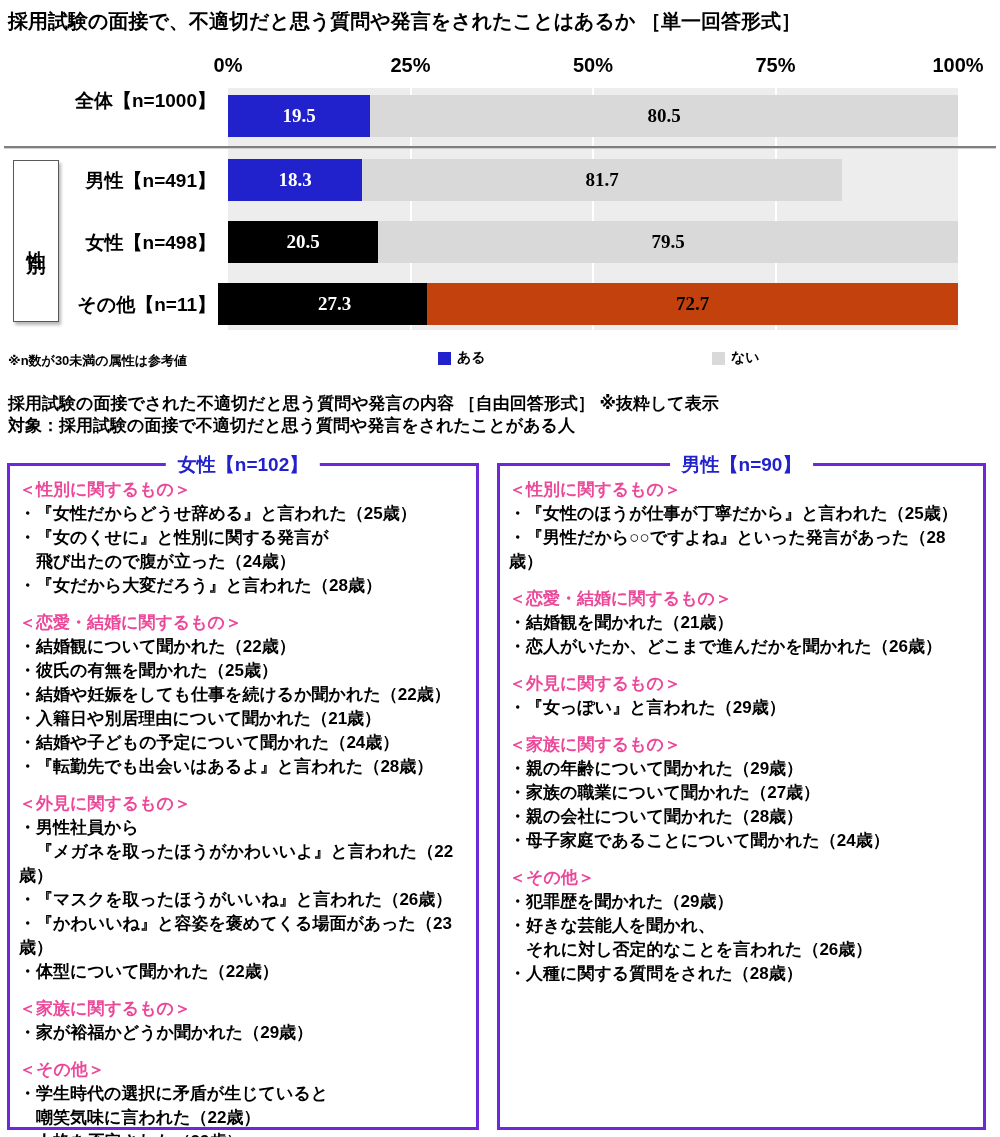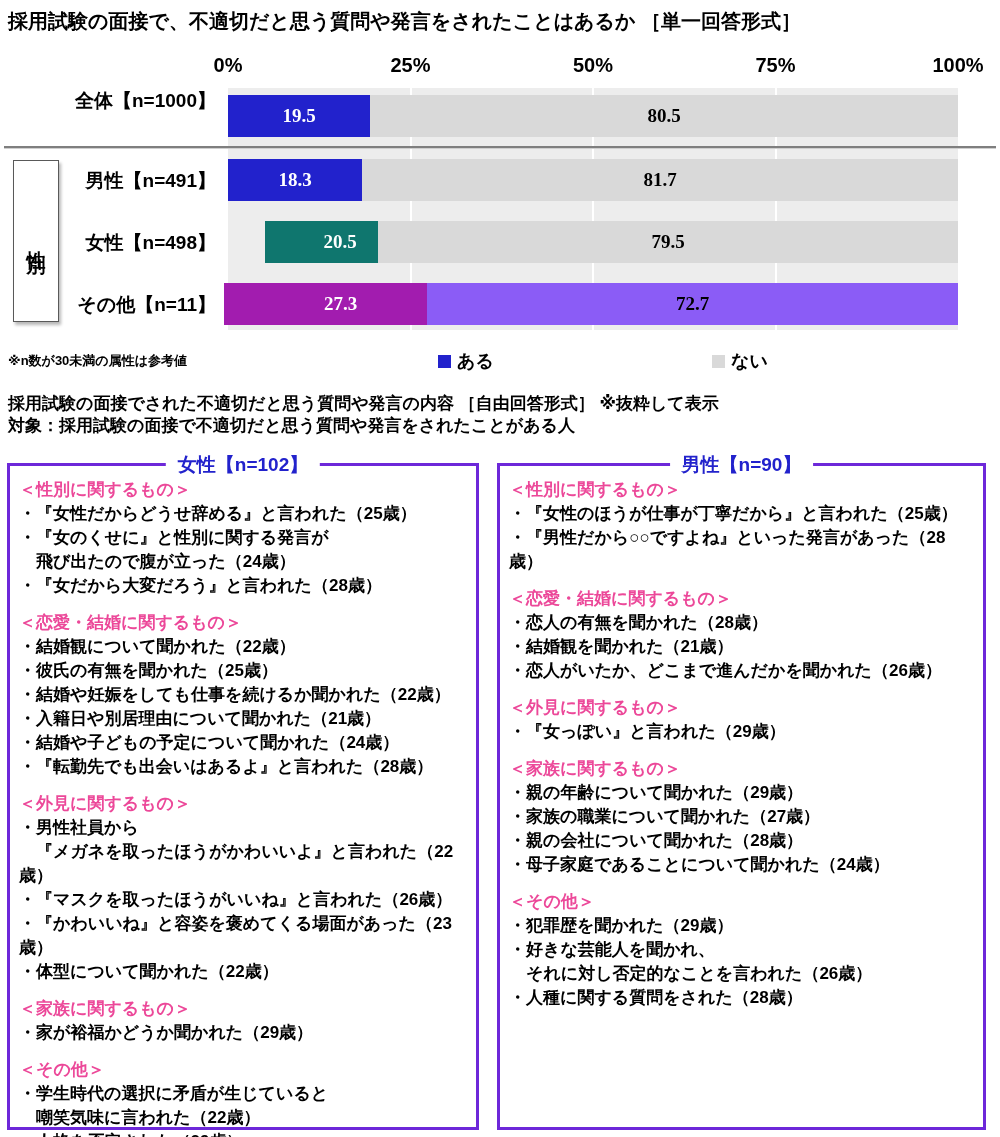--- a/index.html
+++ b/index.html
@@ -24,21 +24,21 @@
   .seg-no span{color:#000000;}
 
   .separator{left:4px;top:146px;width:992px;height:2px;background:#7f7f7f;border-bottom:1px solid #cfcfcf;}
 
   .gender-box{left:13px;top:160px;width:44px;height:160px;background:#fff;border:1px solid #595959;
     box-shadow:2px 3px 3px #b8b8b8;display:flex;align-items:center;justify-content:center;}
   .gender-box .vtext{writing-mode:vertical-rl;font-size:19px;font-weight:bold;letter-spacing:5px;color:#000;}
 
   .legend-item{top:349px;display:flex;align-items:center;gap:6px;}
   .legend-swatch{width:13px;height:13px;display:inline-block;}
-  .legend-label{font-size:18px;font-weight:bold;color:#000;}
+  .legend-label{font-size:14px;font-weight:bold;color:#000;}
 
   .note{left:8px;top:352px;font-size:13px;font-weight:bold;color:#000;}
 
   .s2-title{left:8px;top:392px;font-size:17px;font-weight:bold;color:#000;white-space:nowrap;}
   .s2-target{left:8px;top:414px;font-size:17px;font-weight:bold;color:#000;white-space:nowrap;}
 
   .comment-box{border:3px solid #6d28d9;background:#fff;}
   .box-female{left:7px;top:463px;width:466px;height:661px;}
   .box-male{left:497px;top:463px;width:483px;height:661px;}
   .comment-box .box-title{position:absolute;top:-14px;left:50%;transform:translateX(-50%);
@@ -75,35 +75,35 @@
     <div class="abs bar-seg seg-yes" style="left: 228px; top: 95px; width: 142px; background: rgb(34, 34, 204);">
       <span>19.5</span>
     </div>
     <div class="abs bar-seg seg-no" style="left: 370px; top: 95px; width: 588px; background: rgb(217, 217, 217);">
       <span>80.5</span>
     </div>
     <div class="abs row-label" style="top: 168px;">男性【n=491】</div>
     <div class="abs bar-seg seg-yes" style="left: 228px; top: 159px; width: 134px; background: rgb(34, 34, 204);">
       <span>18.3</span>
     </div>
-    <div class="abs bar-seg seg-no" style="left: 362px; top: 159px; width: 596px; background: rgb(217, 217, 217);">
+    <div class="abs bar-seg seg-no" style="left: 362px; top: 159px; width: 480px; background: rgb(217, 217, 217);">
       <span>81.7</span>
     </div>
     <div class="abs row-label" style="top: 230px;">女性【n=498】</div>
-    <div class="abs bar-seg seg-yes" style="left: 228px; top: 221px; width: 150px; background: #0f766e; margin-left: 37px;">
+    <div class="abs bar-seg seg-yes" style="left: 228px; top: 221px; width: 150px; background: #000000;">
       <span>20.5</span>
     </div>
     <div class="abs bar-seg seg-no" style="left: 378px; top: 221px; width: 580px; background: rgb(217, 217, 217);">
       <span>79.5</span>
     </div>
     <div class="abs row-label" style="top: 292px;">その他【n=11】</div>
-    <div class="abs bar-seg seg-yes" style="left: 224px; top: 283px; width: 233px; background: #a21caf;">
+    <div class="abs bar-seg seg-yes" style="left: 218px; top: 283px; width: 233px; background: #000000;">
       <span>27.3</span>
     </div>
-    <div class="abs bar-seg seg-no" style="left: 427px; top: 283px; width: 531px; background: #8b5cf6;">
+    <div class="abs bar-seg seg-no" style="left: 427px; top: 283px; width: 531px; background: #c2410c;">
       <span>72.7</span>
     </div>
   </div>
 
 <div class="abs gender-box">
   <span class="vtext">性別</span>
 </div>
 
 <div class="abs legend-item" style="left:438px;">
   <span id="swatch-yes" class="legend-swatch" style="background: rgb(34, 34, 204);"></span>
@@ -162,21 +162,20 @@
 <div class="abs comment-box box-male">
   <div class="box-title">男性【n=90】</div>
   <div class="box-content" id="box-content-1">
       <div class="box-section">
         <div class="section-heading">＜性別に関するもの＞</div>
         <div class="comment-item">・『女性のほうが仕事が丁寧だから』と言われた（25歳）</div>
         <div class="comment-item">・『男性だから○○ですよね』といった発言があった（28歳）</div>
       </div>
       <div class="box-section">
         <div class="section-heading">＜恋愛・結婚に関するもの＞</div>
-        <div class="comment-item">・恋人の有無を聞かれた（28歳）</div>
         <div class="comment-item">・結婚観を聞かれた（21歳）</div>
         <div class="comment-item">・恋人がいたか、どこまで進んだかを聞かれた（26歳）</div>
       </div>
       <div class="box-section">
         <div class="section-heading">＜外見に関するもの＞</div>
         <div class="comment-item">・『女っぽい』と言われた（29歳）</div>
       </div>
       <div class="box-section">
         <div class="section-heading">＜家族に関するもの＞</div>
         <div class="comment-item">・親の年齢について聞かれた（29歳）</div>

